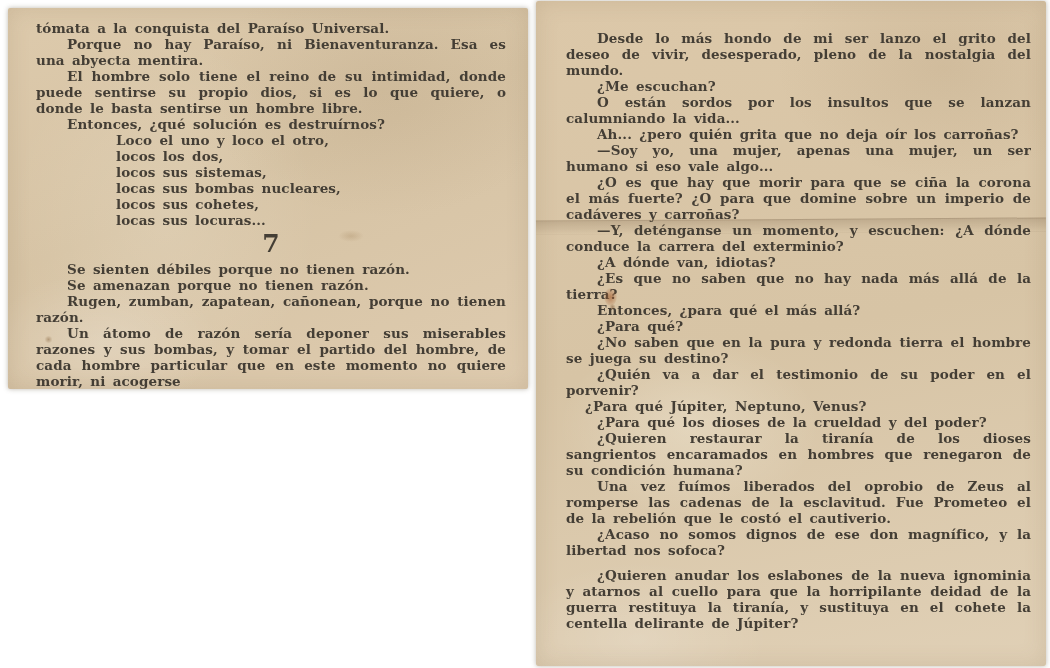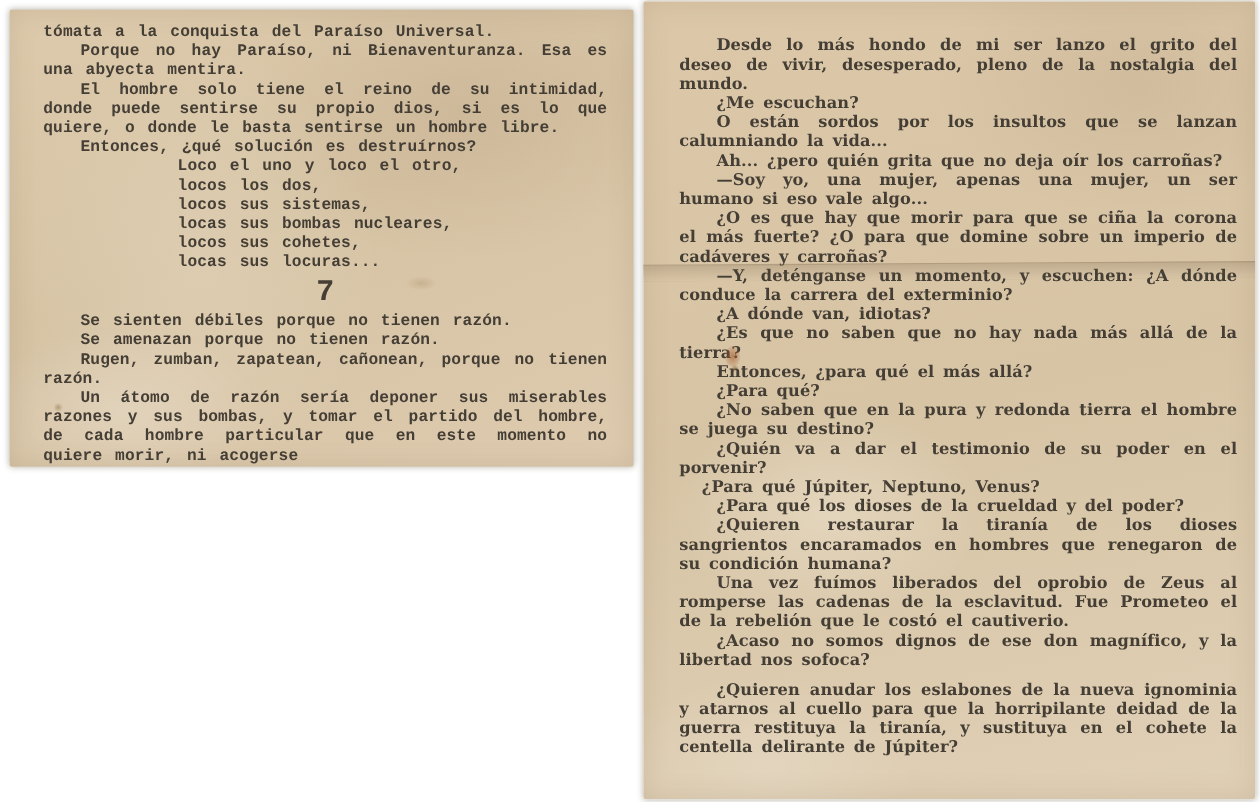--- a/index.html
+++ b/index.html
@@ -29,36 +29,35 @@
     font-size:13.5px;
     line-height:16px;
     font-weight:bold;
     text-align:justify;
     word-spacing:2.5px;
     letter-spacing:.1px;
   }
   #clip-left{
     left:8px; top:8px; width:520px; height:381px;
     padding:12px 22px 0 28px;
-    font-family:Liberation Mono, monospace;
   }
   #clip-right{
     left:536px; top:1px; width:510px; height:665px;
     padding:29px 15px 0 30px;
     background:
       radial-gradient(ellipse 200px 140px at 30% 64%, rgba(255,252,240,.28), transparent 65%),
       radial-gradient(ellipse 240px 160px at 80% 10%, rgba(125,95,60,.10), transparent 70%),
       radial-gradient(ellipse 200px 120px at 20% 96%, rgba(255,255,255,.16), transparent 65%),
       linear-gradient(168deg,#dcc8a9 0%,#d7c4a5 50%,#e0d0b6 100%);
   }
   .para{text-align:justify;}
   .para.indent{text-indent:2.3em;}
   .para.indent-sm{text-indent:1.4em;}
   .para.gap{margin-top:9px;}
-  .verse{margin-left:112px;text-align:left;}
+  .verse{margin-left:80px;text-align:left;}
   .verse-line{text-align:left;}
   .section-number{
     text-align:center;
     font-size:25px;
     line-height:28px;
     font-weight:bold;
     margin:2px 0 3px 0;
     letter-spacing:0;
   }
   

